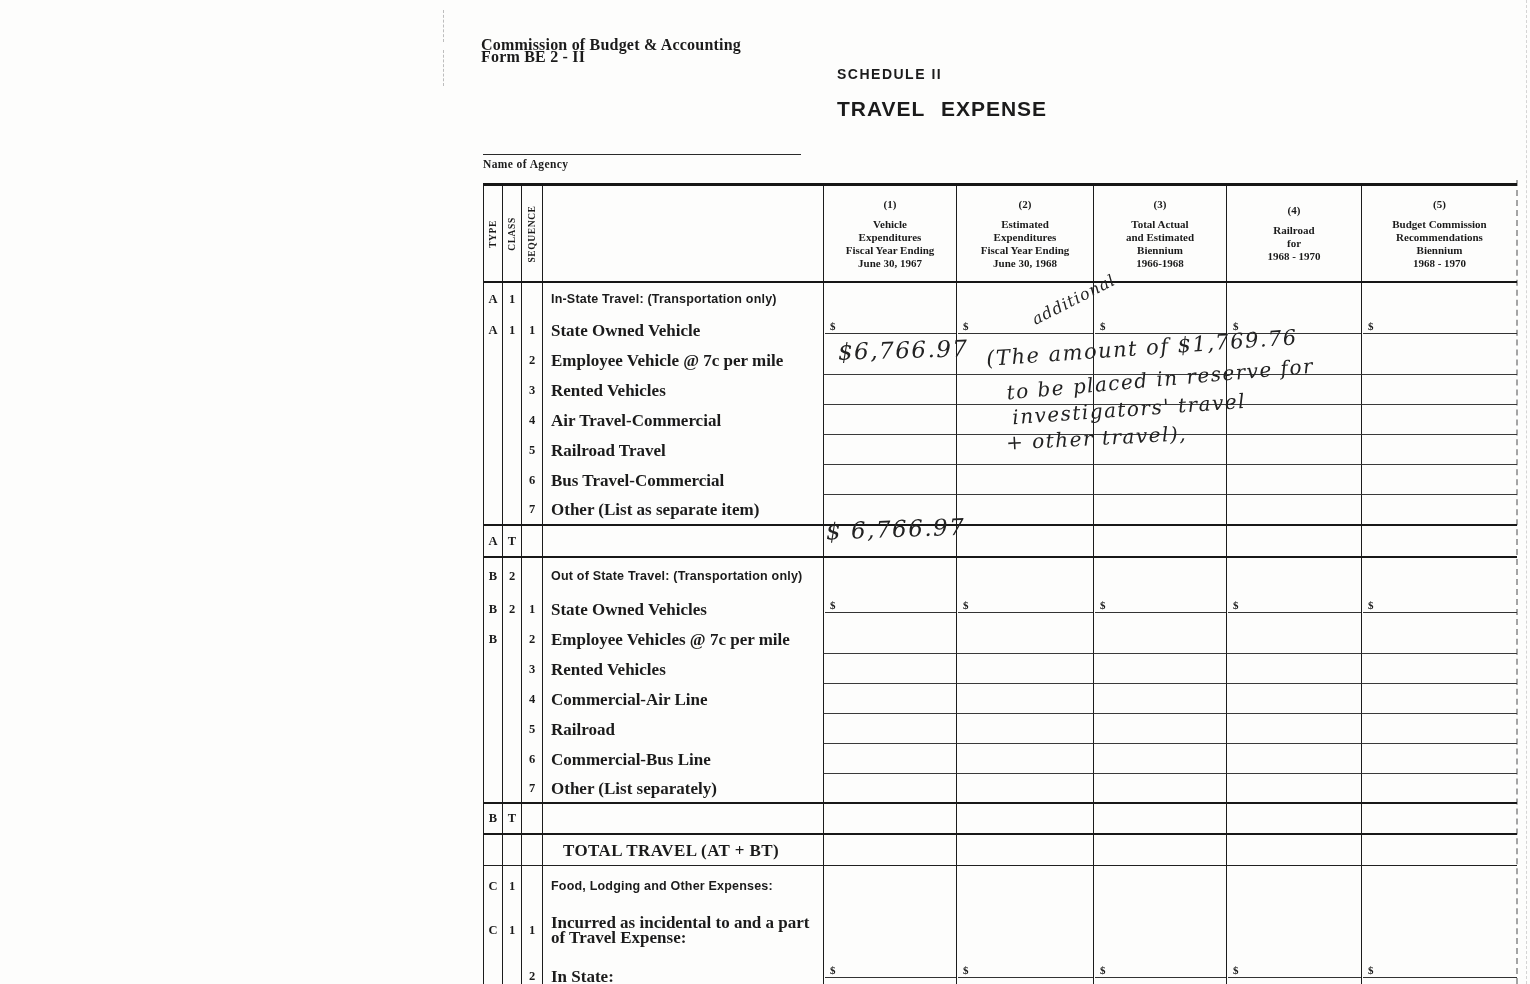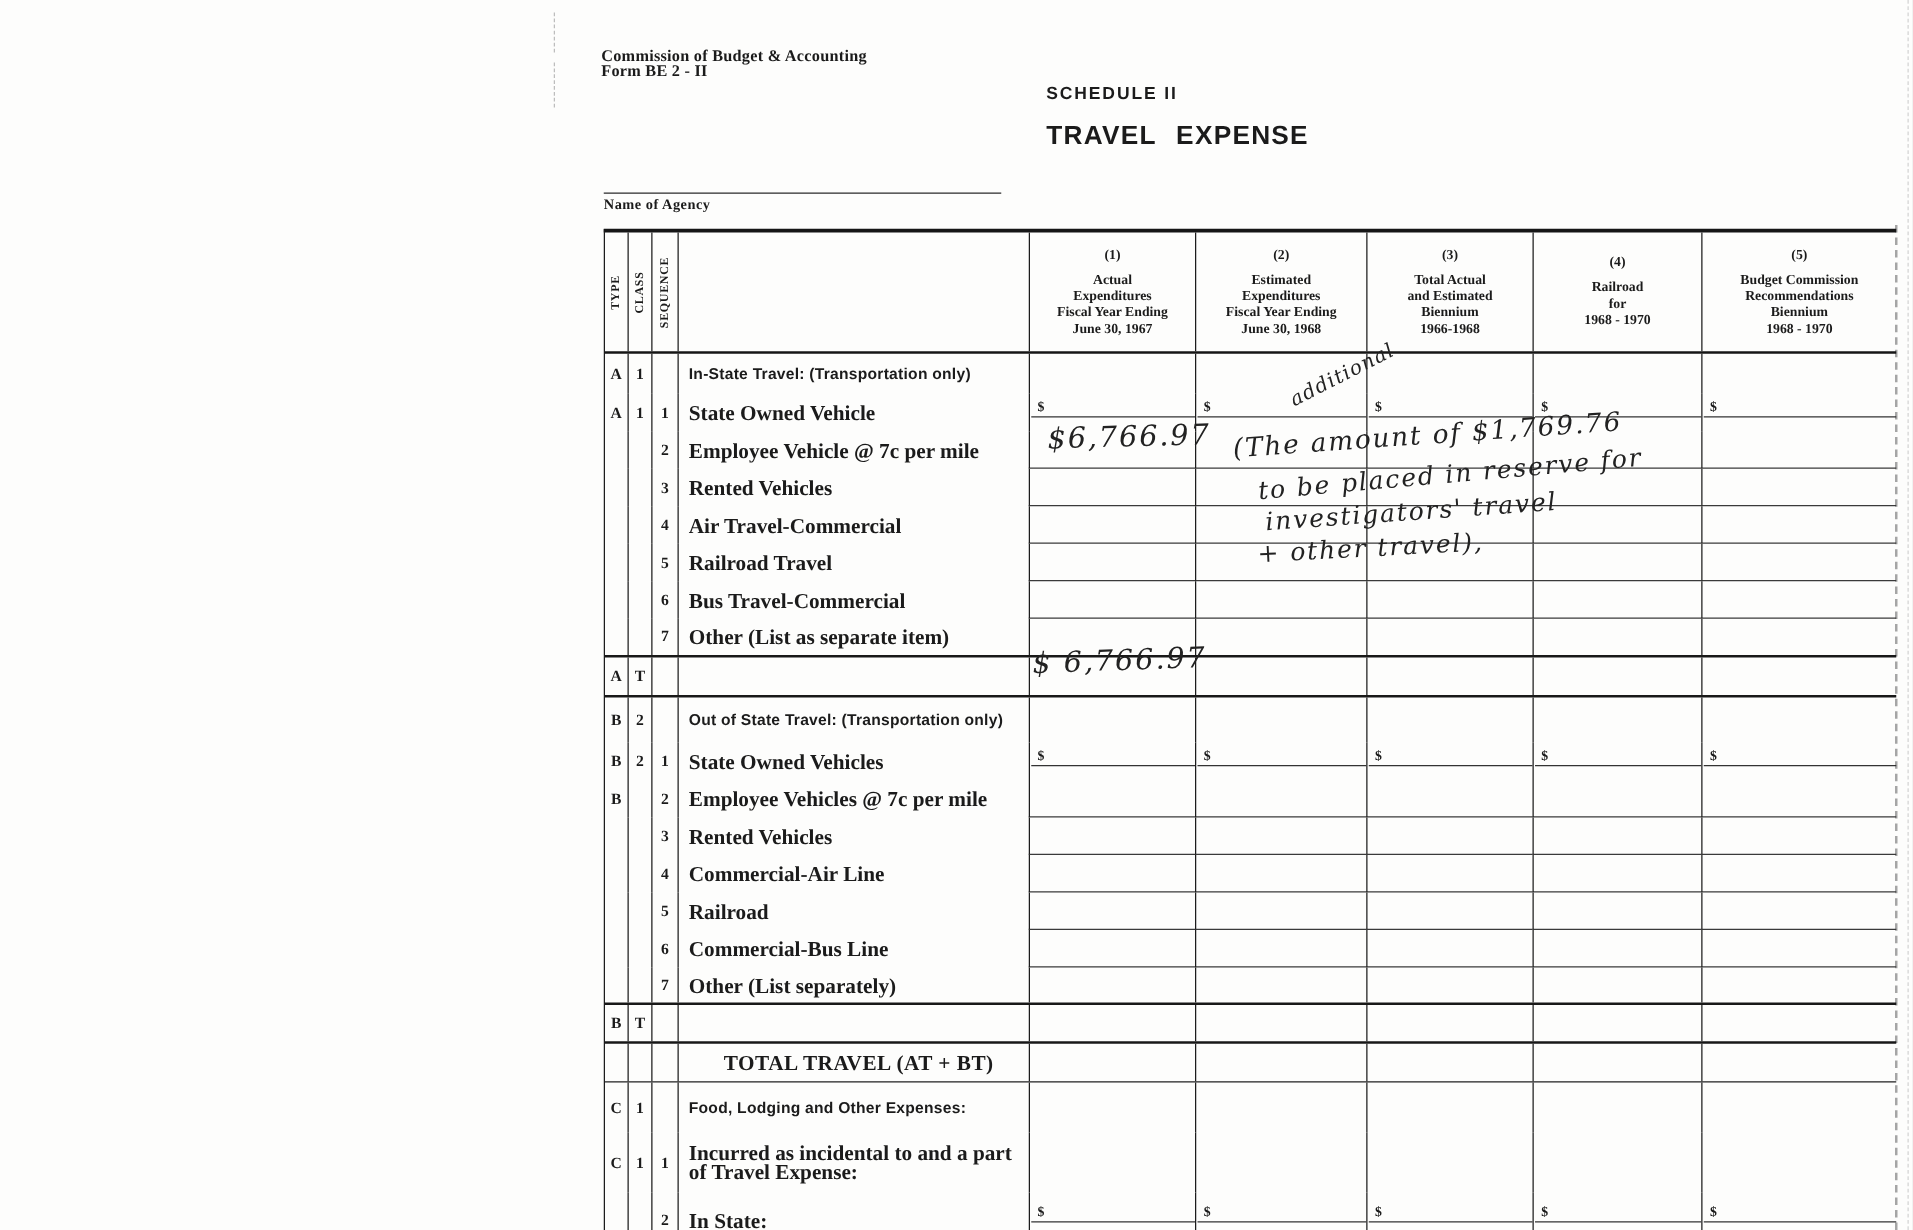--- a/index.html
+++ b/index.html
@@ -1,19 +1,19 @@
 <!DOCTYPE html>
 <html><head>
 <meta charset="utf-8">
 <style>
   html,body{margin:0;padding:0;background:#e8e8e8;}
   .page{position:relative;width:1530px;height:984px;background:#fdfdfc;overflow:hidden;
         font-family:"Liberation Serif",serif;color:#1b1b1b;}
   
-  .issuer{position:absolute;left:481px;top:39px;font-size:13px;font-weight:bold;line-height:11.5px;
+  .issuer{position:absolute;left:481px;top:39px;font-size:16px;font-weight:bold;line-height:11.5px;
           letter-spacing:.2px;}
   .schedule{position:absolute;left:837px;top:66px;width:300px;text-align:left;
             font-family:"Liberation Sans",sans-serif;font-weight:bold;font-size:14px;letter-spacing:1.5px;}
   .title{position:absolute;left:837px;top:97px;width:300px;text-align:left;
          font-family:"Liberation Sans",sans-serif;font-weight:bold;font-size:21px;
          letter-spacing:1px;word-spacing:9px;}
   .agency-line{position:absolute;left:483px;top:154px;width:318px;border-top:1.5px solid #2a2a2a;}
   .agency-label{position:absolute;left:483px;top:158px;font-weight:bold;font-size:11.5px;letter-spacing:.4px;}
   
   .table{position:absolute;left:483px;top:183px;width:1033px;height:801px;
@@ -31,21 +31,21 @@
   .hnum{margin-bottom:7px;}
   .hl:empty{display:none;}
   
   .h32{height:32px}.h30{height:30px}.h29{height:29px}.h36{height:36px}
   .h28{height:28px}.h40{height:40px}.h48{height:48px}.h44{height:44px}
   .hb{border-bottom:2px solid #181818;}
   .mb{border-bottom:1.5px solid #202020;}
   .cd{font-size:17px;font-weight:bold;padding-left:8px;display:flex;flex-direction:column;
       justify-content:center;line-height:15px;}
   .bs{font-family:"Liberation Sans",sans-serif;font-size:12.5px;letter-spacing:.2px;}
-  .ind{padding-left:36px;letter-spacing:.4px;}
+  .ind{padding-left:20px;letter-spacing:.4px;}
   .ct,.cc,.cs{font-size:12.5px;font-weight:bold;display:flex;align-items:center;justify-content:center;}
   .m.u{border-bottom:1.6px solid #3a3a3a;}
   .entry{position:absolute;left:1px;right:0;top:18px;border-bottom:1.6px solid #333;height:0;}
   .low .entry{top:23px;}
   .cur{position:absolute;left:5px;bottom:1px;font-size:11px;font-weight:bold;font-style:normal;}
   
   .hw{position:absolute;font-family:"DejaVu Serif",serif;font-style:italic;color:#222;
       white-space:nowrap;letter-spacing:1.5px;}
   .hw1{left:838px;top:337px;font-size:23px;transform:rotate(-1.5deg);}
   .hw2{left:826px;top:516px;font-size:23px;transform:rotate(-2deg);}
@@ -88,21 +88,21 @@
         </div>
       <div class="c cc">
           <span class="vlab">CLASS</span>
         </div>
       <div class="c cs">
           <span class="vlab">SEQUENCE</span>
         </div>
       <div class="c cd"></div>
       <div class="c m1 mh">
         <div class="hnum">(1)</div>
-        <div class="hl">Actual</div>
+        <div class="hl">Vehicle</div>
         <div class="hl">Expenditures</div>
         <div class="hl">Fiscal Year Ending</div>
         <div class="hl">June 30, 1967</div>
       </div>
       <div class="c m2 mh">
         <div class="hnum">(2)</div>
         <div class="hl">Estimated</div>
         <div class="hl">Expenditures</div>
         <div class="hl">Fiscal Year Ending</div>
         <div class="hl">June 30, 1968</div>

